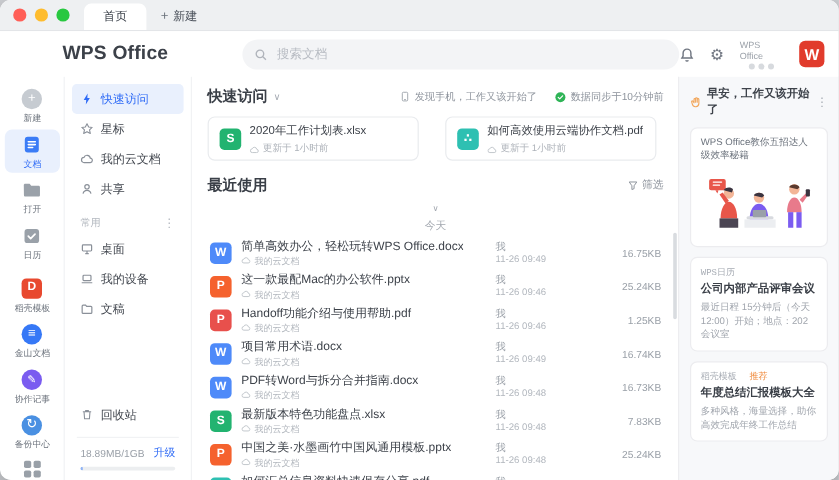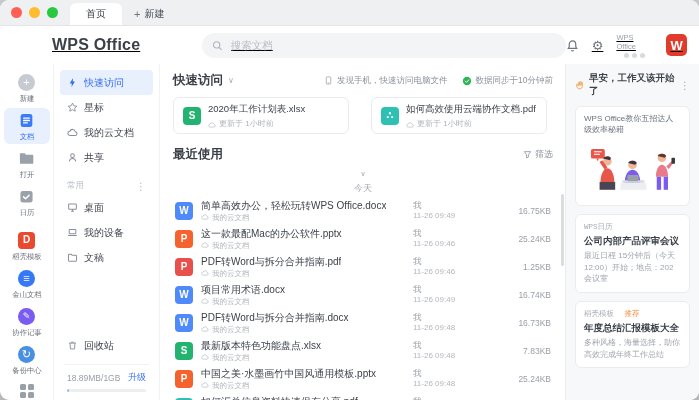--- a/index.html
+++ b/index.html
@@ -7,21 +7,21 @@
   .window{position:relative;width:699px;height:400px;background:#fff;border-radius:9px;overflow:hidden;box-shadow:0 8px 28px rgba(0,0,0,.35);display:flex;flex-direction:column;}
   
   .tabbar{height:26px;background:#eef0f2;border-bottom:1px solid #e3e5e8;display:flex;align-items:flex-end;flex-shrink:0;}
   .lights{display:flex;gap:7px;align-items:center;height:26px;padding:0 12px 0 11px;}
   .light{width:11px;height:11px;border-radius:50%;}
   .l-red{background:#ff5f57;}.l-yellow{background:#febc2e;}.l-green{background:#28c840;}
   .tab{height:22px;background:#fff;border-radius:6px 6px 0 0;padding:0 16px;display:flex;align-items:center;font-size:10px;color:#3d434c;}
   .newtab{height:22px;display:flex;align-items:center;gap:4px;padding:0 12px;font-size:10px;color:#4a505a;}
   .newtab .plus{font-size:11px;color:#6b727c;}
   
-  .header{height:38px;background:#fff;display:flex;align-items:center;flex-shrink:0;padding-right:12px;text-decoration:underline;}
+  .header{height:38px;background:#fff;display:flex;align-items:center;flex-shrink:0;padding-right:12px;}
   .apptitle{font-size:16px;font-weight:600;color:#3c4149;letter-spacing:.2px;margin-left:52px;white-space:nowrap;}
   .search{margin-left:62px;width:372px;height:25px;background:#f3f4f6;border-radius:13px;display:flex;align-items:center;padding:0 10px;gap:6px;border:none;}
   .search input{border:none;background:transparent;outline:none;font-size:10.5px;color:#555;width:100%;font-family:inherit;}
   .search input::placeholder{color:#b8bcc3;}
   .hicons{margin-left:auto;display:flex;align-items:center;gap:13px;}
   .hicon{color:#6f7580;display:flex;align-items:center;}
   .gear{font-size:13px;line-height:1;}
   .account{display:flex;flex-direction:column;align-items:center;gap:2px;}
   .account .acct-label{font-size:7.5px;color:#9aa0a8;}
   .dots3{display:flex;gap:3px;}
@@ -294,21 +294,21 @@
     <div class="main">
       <div class="mrow1">
         <span class="sec-title">快速访问</span>
         <span class="chev">∨</span>
         <div class="tips">
           <span class="tip">
             <svg width="9" height="11" viewBox="0 0 12 12" fill="none" stroke="#9aa0a8" stroke-width="1">
                 <rect x="3" y="1.2" width="6" height="9.6" rx="1.2"></rect>
                 <path d="M5 9.3h2"></path>
               </svg>
-            <span>发现手机，快速访问电脑文件</span>
+            <span>发现手机，工作又该开始了</span>
           </span>
           <span class="tip">
             <svg width="10" height="10" viewBox="0 0 12 12">
                 <circle cx="6" cy="6" r="5" fill="#2fb457"></circle>
                 <path d="M3.8 6.1l1.5 1.5 2.9-3" stroke="#fff" stroke-width="1.2" fill="none" stroke-linecap="round" stroke-linejoin="round"></path>
               </svg>
             <span>数据同步于10分钟前</span>
           </span>
         </div>
       </div>
@@ -394,21 +394,21 @@
               <div class="own">我</div>
               <div class="dt">11-26 09:46</div>
             </div>
             <div class="fsize">25.24KB</div>
           </div>
 
           <div class="frow">
             <div class="fmain">
               <span class="badge" style="background: rgb(232, 80, 76);">P</span>
               <div class="ftext">
-                <div class="fname">PDF转Word与拆分合并指南.pdf</div>
+                <div class="fname">Handoff功能介绍与使用帮助.pdf</div>
                 <div class="floc">
                   <svg width="8" height="8" viewBox="0 0 12 12" fill="none" stroke="currentColor" stroke-width="1.2">
                     <path d="M3.4 9.2a2.3 2.3 0 0 1-.2-4.6A3 3 0 0 1 9 5.2a2 2 0 0 1-.3 4z"></path>
                   </svg>
                   <span>我的云文档</span>
                 </div>
               </div>
             </div>
             <div class="fowner">
               <div class="own">我</div>

